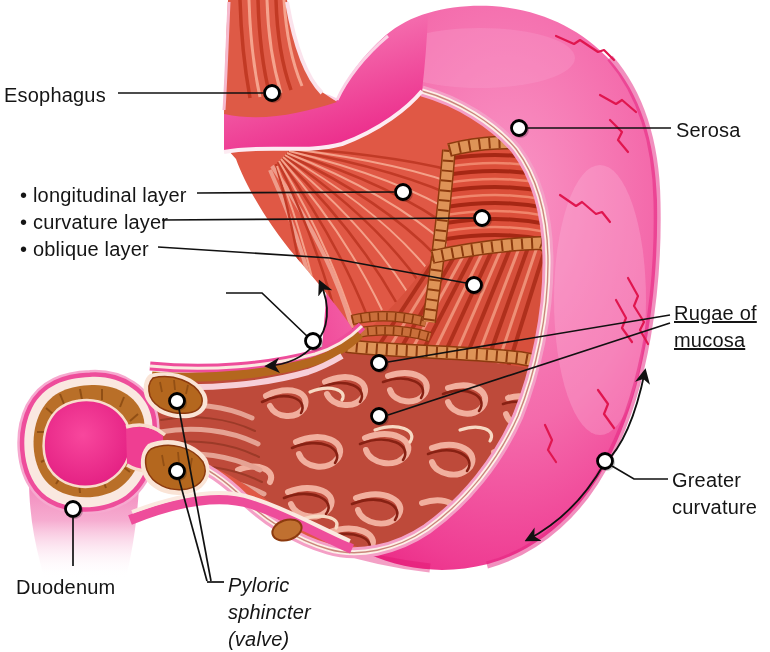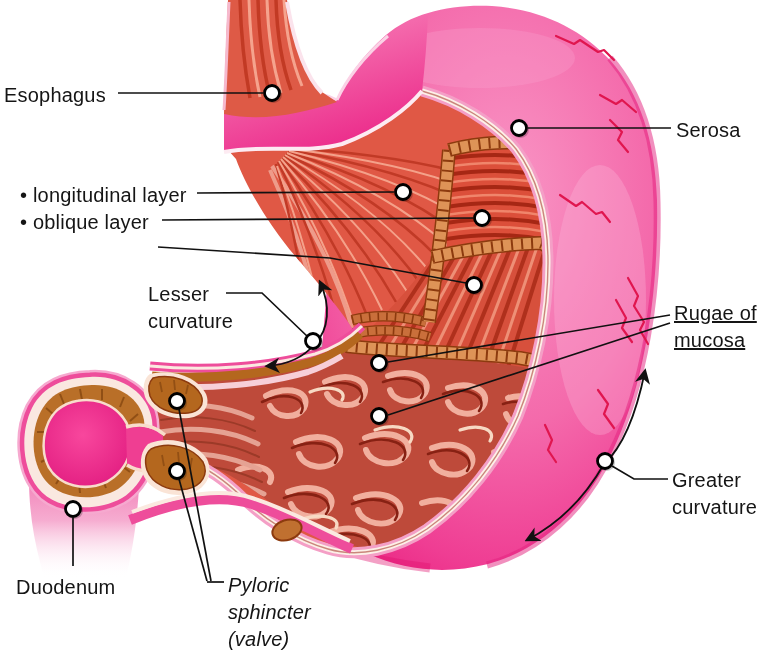--- a/index.html
+++ b/index.html
@@ -387,20 +387,20 @@
       <g>
             <circle cx="178.5" cy="472.5" r="8.5" fill="rgba(0,0,0,0.22)"></circle>
             <circle cx="177" cy="471" r="7.5" fill="#fff" stroke="#000" stroke-width="2.8"></circle>
           </g>
     </g>
   </g>
 </svg>
 
 <div class="lbl nowrap" style="left:4px;top:82px;">Esophagus</div>
 <div class="lbl nowrap" style="left:20px;top:182px;">• longitudinal layer</div>
-<div class="lbl nowrap" style="left:20px;top:209px;">• oblique layer</div>
-<div class="lbl" style="left:148px;top:281px;width:100px;">Lesser curvature</div>
+<div class="lbl nowrap" style="left:20px;top:209px;">• curvature layer</div>
+<div class="lbl nowrap" style="left:20px;top:236px;">• oblique layer</div>
 <div class="lbl nowrap" style="left:676px;top:117px;">Serosa</div>
 <div class="lbl" style="left:674px;top:300px;width:96px;text-decoration:underline;">Rugae of mucosa</div>
 <div class="lbl" style="left:672px;top:467px;width:98px;">Greater curvature</div>
 <div class="lbl nowrap" style="left:16px;top:574px;">Duodenum</div>
 <div class="lbl" style="left:228px;top:572px;width:100px;font-style:italic;">Pyloric sphincter (valve)</div>
 </div>
 
 </body></html>

